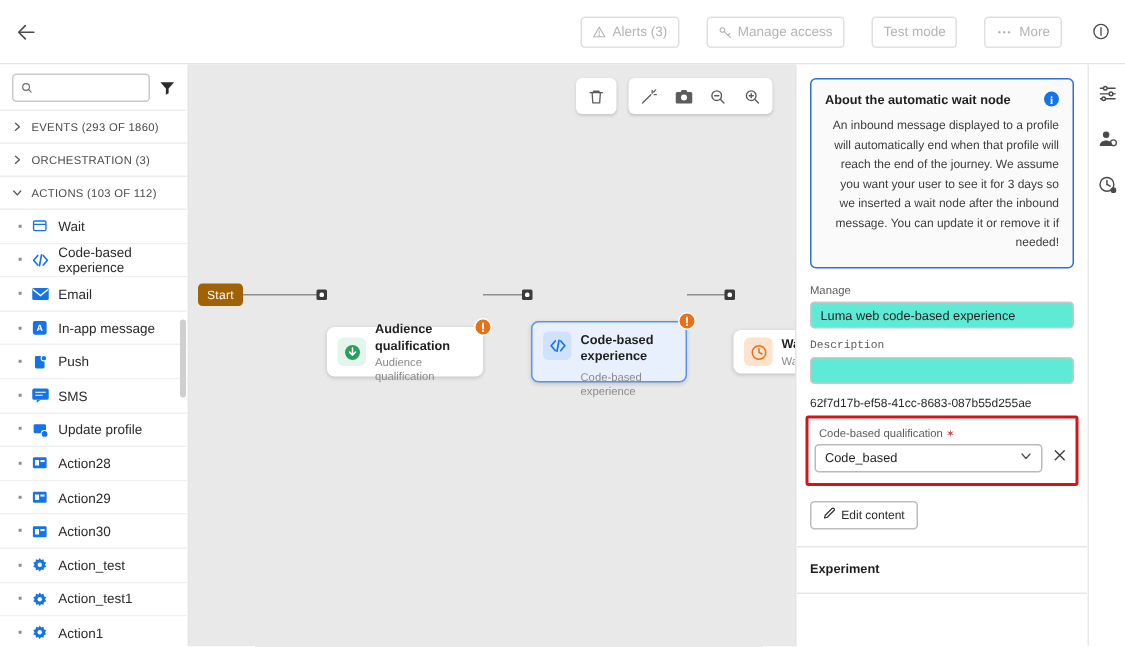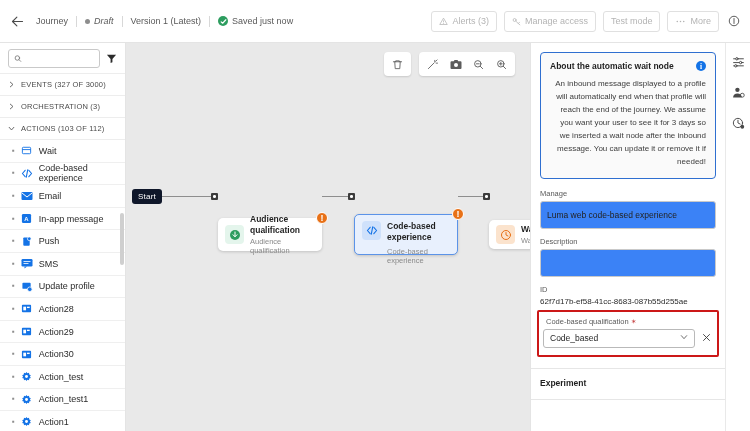--- a/index.html
+++ b/index.html
@@ -28,21 +28,21 @@
   .pencil-icon { color: #9a9a9a; display: flex; }
   .meta-row { display: flex; align-items: center; font-size: 9px; color: #5a5a5a; }
   .meta-row .mi { padding: 0 8px; display: flex; align-items: center; gap: 4px; white-space: nowrap; }
   .meta-row .mi:first-child { padding-left: 0; }
   .divider-v { width: 1px; height: 11px; background: #d8d8d8; }
   .dot-draft { width: 5px; height: 5px; border-radius: 50%; background: #8d8d8d; display: inline-block; }
   .draft-text { font-style: italic; }
   .check-circle { width: 10px; height: 10px; border-radius: 50%; background: #2d9d5f; display:flex; align-items:center; justify-content:center; }
   .check-circle svg { display:block; }
 
-  .top-actions { margin-left: auto; display: flex; align-items: center; gap: 7px; padding-right: 8px; }
+  .top-actions { margin-left: auto; display: flex; align-items: center; gap: 18px; padding-right: 8px; }
   .tbtn {
     height: 21px; border: 1px solid #e0e0e0; border-radius: 3px; background: #fff;
     display: flex; align-items: center; gap: 4px; padding: 0 7px;
     font-size: 9px; color: #b4b4b4; cursor: pointer; white-space: nowrap;
   }
   .info-ic { width: 16px; height: 16px; display:flex; align-items:center; justify-content:center; color:#4b4b4b; cursor:pointer; }
 
   
   .sidebar {
     position: absolute; top: 43px; left: 0; width: 126px; height: 388px;
@@ -89,21 +89,21 @@
   .tool-group {
     background: #fff; border-radius: 4px; height: 24px; display: flex; align-items: center;
     box-shadow: 0 1px 2px rgba(0,0,0,.14); padding: 0 2px;
   }
   .tool-btn { width: 23px; height: 24px; display: flex; align-items: center; justify-content: center; cursor: pointer; color: #5c5c5c; }
 
   .flow { position: absolute; top: 0; left: 0; width: 404px; height: 388px; }
 
   .start-node {
     position: absolute; left: 6px; top: 146px; width: 30px; height: 15px;
-    background: #0f172a; border-radius: 3px; color: #fff; font-size: 8px;
+    background: #a16207; border-radius: 3px; color: #fff; font-size: 8px;
     display: flex; align-items: center; justify-content: center; letter-spacing: .2px;
   }
   .edge { position: absolute; height: 1px; background: #8e8e8e; top: 153px; }
   .port {
     position: absolute; width: 7px; height: 7px; background: #3b3b3b; border-radius: 1px;
     top: 150px; display:flex; align-items:center; justify-content:center;
   }
   .port::after { content:''; width:2.5px; height:2.5px; background:#fff; border-radius:50%; }
 
   .node {
@@ -140,22 +140,22 @@
     background: #fafafa; padding: 8px 9px 9px 9px;
   }
   .info-head { display: flex; align-items: flex-start; justify-content: space-between; gap: 10px; }
   .info-title { font-size: 8.5px; font-weight: bold; color: #1f1f1f; }
   .info-ibadge { width: 10px; height: 10px; border-radius: 50%; background: #1473e6; color: #fff; font-size: 7.5px; font-weight: bold; display:flex; align-items:center; justify-content:center; font-family:"Liberation Serif",serif; flex:0 0 10px; }
   .info-body { margin-top: 7px; font-size: 8px; line-height: 1.62; color: #3c3c3c; text-align: right; }
 
   .field { padding: 0 9px; }
   .flabel { font-size: 7.5px; color: #5a5a5a; margin-bottom: 3px; }
   .finput {
-    height: 18px; border: 1px solid #c9c9c9; border-radius: 3px; background: #3b82f6;
-    display: flex; align-items: center; padding: 13px 6px; font-size: 8.5px; color: #232323;
+    height: 18px; border: 1px solid #c9c9c9; border-radius: 3px; background: #5eead4;
+    display: flex; align-items: center; padding: 3px 6px; font-size: 8.5px; color: #232323;
   }
   .fvalue { font-size: 8px; color: #2a2a2a; }
 
   .hl-box {
     margin: 4px 6px 0 6px; border: 2px solid #cc1818; border-radius: 2px; padding: 5px 4px 7px 4px;
   }
   .req { color: #c84a4a; font-size: 7px; }
   .select-row { display: flex; align-items: center; gap: 5px; }
   .select {
     flex: 1; height: 19px; border: 1px solid #b9b9b9; border-radius: 3px; background: #fff;
@@ -187,39 +187,20 @@
 <div class="app">
 
   <div class="topbar">
     <div class="back-btn">
       <svg width="15" height="15" viewBox="0 0 24 24" fill="none" stroke="currentColor" stroke-width="1.8" stroke-linecap="round" stroke-linejoin="round">
         <line x1="20" y1="12" x2="5" y2="12"></line>
           <polyline points="11 19 4 12 11 5"></polyline>
       </svg>
     </div>
     <div class="title-block">
-      <div class="meta-row">
-        <span class="mi">Journey</span>
-        <span class="divider-v"></span>
-        <span class="mi">
-          <span class="dot-draft"></span>
-          <span class="draft-text">Draft</span>
-        </span>
-        <span class="divider-v"></span>
-        <span class="mi">Version 1 (Latest)</span>
-        <span class="divider-v"></span>
-        <span class="mi">
-          <span class="check-circle">
-            <svg width="7" height="7" viewBox="0 0 24 24" fill="none" stroke="#fff" stroke-width="4" stroke-linecap="round" stroke-linejoin="round">
-                <polyline points="4 13 9 18 20 6"></polyline>
-              </svg>
-          </span>
-          <span>Saved just now</span>
-        </span>
-      </div>
     </div>
 
     <div class="top-actions">
       <div class="tbtn">
         <svg width="9" height="9" viewBox="0 0 24 24" fill="none" stroke="currentColor" stroke-width="2" stroke-linejoin="round">
           <path d="M12 3 L22 20 L2 20 Z"></path>
             <line x1="12" y1="9" x2="12" y2="14"></line>
             <circle cx="12" cy="17" r=".6" fill="currentColor"></circle>
         </svg>
         <span>Alerts (3)</span>
@@ -267,21 +248,21 @@
           </svg>
       </span>
     </div>
 
     <div class="group-row">
       <span class="chev">
         <svg width="7" height="7" viewBox="0 0 24 24" fill="none" stroke="currentColor" stroke-width="3" stroke-linecap="round" stroke-linejoin="round">
             <polyline points="8 4 17 12 8 20"></polyline>
           </svg>
       </span>
-      <span>EVENTS (327 OF 3000)</span>
+      <span>EVENTS (293 OF 1860)</span>
     </div>
 
     <div class="group-row">
       <span class="chev">
         <svg width="7" height="7" viewBox="0 0 24 24" fill="none" stroke="currentColor" stroke-width="3" stroke-linecap="round" stroke-linejoin="round">
             <polyline points="8 4 17 12 8 20"></polyline>
           </svg>
       </span>
       <span>ORCHESTRATION (3)</span>
     </div>
@@ -543,27 +524,26 @@
         <span class="info-ibadge">i</span>
       </div>
       <div class="info-body">An inbound message displayed to a profile will automatically end when that profile will reach the end of the journey. We assume you want your user to see it for 3 days so we inserted a wait node after the inbound message. You can update it or remove it if needed!</div>
     </div>
 
     <div class="field" style="margin-top:10px;">
       <div class="flabel">Manage</div>
       <div class="finput">Luma web code-based experience</div>
     </div>
 
-    <div class="field" style="margin-top:8px;">
+    <div class="field" style="margin-top:8px;font-family:Liberation Mono, monospace;">
       <div class="flabel">Description</div>
       <div class="finput"></div>
     </div>
 
     <div class="field" style="margin-top:8px;">
-      <div class="flabel">ID</div>
       <div class="fvalue">62f7d17b-ef58-41cc-8683-087b55d255ae</div>
     </div>
 
     <div class="hl-box">
       <div class="flabel" style="padding-left:3px;">
         <span>Code-based qualification</span>
         <span class="req">✶</span>
       </div>
       <div class="select-row">
         <div class="select">
@@ -576,20 +556,28 @@
         </div>
         <span class="clear-x">
           <svg width="9" height="9" viewBox="0 0 24 24" fill="none" stroke="#3a3a3a" stroke-width="2.4" stroke-linecap="round">
               <line x1="4" y1="4" x2="20" y2="20"></line>
               <line x1="20" y1="4" x2="4" y2="20"></line>
             </svg>
         </span>
       </div>
     </div>
 
+    <div class="edit-btn">
+      <span>
+        <svg width="8" height="8" viewBox="0 0 24 24" fill="none" stroke="#2a2a2a" stroke-width="2.2" stroke-linecap="round" stroke-linejoin="round">
+            <path d="M17 3a2.8 2.8 0 1 1 4 4L7.5 20.5 2 22l1.5-5.5z"></path>
+          </svg>
+      </span>
+      <span>Edit content</span>
+    </div>
 
     <div class="sect">
       <div class="sect-title">Experiment</div>
     </div>
 
     <div class="sect" style="margin-top:11px;">
       
     </div>
   </div>
 

